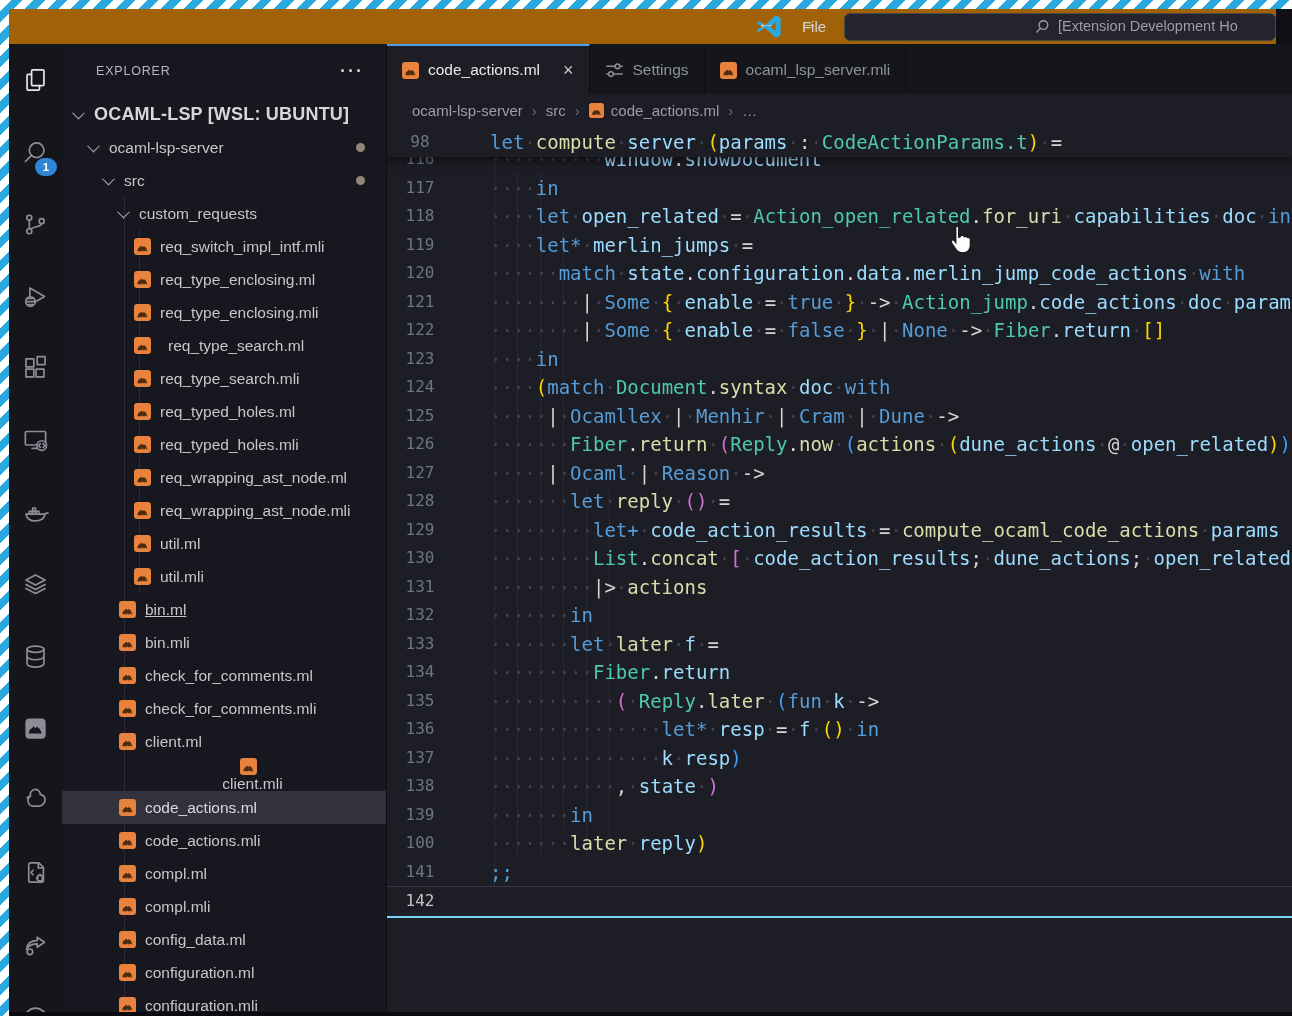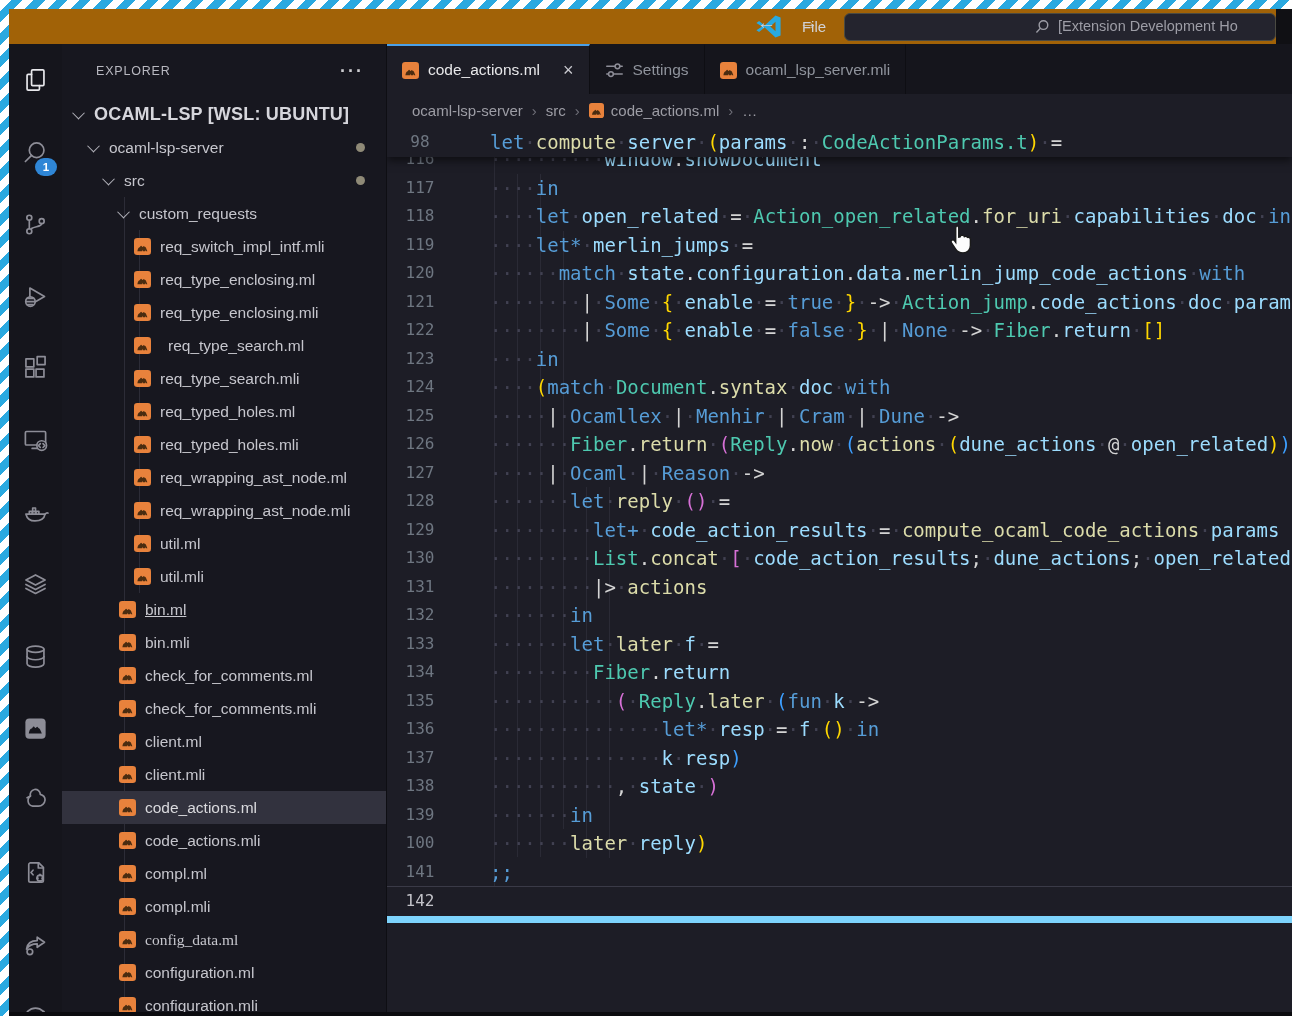--- a/index.html
+++ b/index.html
@@ -50,21 +50,21 @@
   .tab.active{background:#1d1d26;color:#e8e8ea;border-top-color:#4aa0e8;}
   .tclose{margin-left:14px;font-size:18px;color:#c9c9cf;}
   #breadcrumbs{height:33px;display:flex;align-items:center;padding-left:25px;font-size:15px;color:#9d9da5;gap:9px;white-space:nowrap;}
   .bsep{color:#6f6f78;font-size:15px;}
   .bitem{display:flex;align-items:center;gap:7px;}
   .viewport{position:absolute;top:83px;left:0;right:0;bottom:0;overflow:hidden;}
   #codelines{position:absolute;top:18px;left:0;right:0;z-index:1;}
   .crow{height:28.5px;display:flex;font-family:"DejaVu Sans Mono",monospace;font-size:19px;
     line-height:28.5px;white-space:pre;position:relative;}
   .gut{width:66px;flex:none;text-align:center;color:#6e7681;font-size:16px;padding-right:37px;}
-  .crow.cur{border-top:1px solid #3a3a47;border-bottom:7px solid #7dd3fc;}
+  .crow.cur{border-top:1px solid #3a3a47;border-bottom:2px solid #7dd3fc;}
   .crow.cur .gut{color:#c2c2c8;}
   .ctext{flex:1;min-width:0;overflow:hidden;}
   #sticky{position:absolute;top:0;left:0;right:0;height:30px;z-index:5;background:#1d1d26;
     box-shadow:0 4px 8px rgba(0,0,0,.5);}
   #sticky .crow{height:30px;line-height:30px;}
   .cguide{position:absolute;width:1px;background:#2a2a35;z-index:0;}
   
   .k{color:#569cd6}.v{color:#9cdcfe}.f{color:#dcdcaa}.t{color:#4ec9b0}.p{color:#d4d4d4}
   .y{color:#ffd700}.m{color:#d670d6}.b{color:#3d9fff}.w{color:#414152}
   .cursor-hand{position:absolute;left:946px;top:224px;z-index:65;}
@@ -370,21 +370,21 @@
         </div>
         <div class="trow" style="padding-left: 57px;">
           <span class="ficon">
             <svg width="17" height="17" viewBox="0 0 16 16" style="flex:none">
               <rect width="16" height="16" rx="3" fill="#e8823c"></rect>
               <path fill="#4a2c10" d="M3.2 12.5c.3-1.8.9-3.6 2-3.7.6 0 .8-1.5 1.5-1.5.6 0 .6 1 1.3 1.1.5 0 .9-.9 1.3-.9.4 0 .3.7.8.8.9.2 1.5 1.5 1.9 2.7l.6 1.5h-1.3l-.5-1.2-.3 1.2h-2l-.3-1.5-.5 1.5z"></path>
             </svg>
           </span>
           <span class="tlab">client.ml</span>
         </div>
-        <div class="trow" style="padding-left: 57px;">
+        <div class="trow" style="padding-left: 57px; flex-direction: column;">
           <span class="ficon">
             <svg width="17" height="17" viewBox="0 0 16 16" style="flex:none">
               <rect width="16" height="16" rx="3" fill="#e8823c"></rect>
               <path fill="#4a2c10" d="M3.2 12.5c.3-1.8.9-3.6 2-3.7.6 0 .8-1.5 1.5-1.5.6 0 .6 1 1.3 1.1.5 0 .9-.9 1.3-.9.4 0 .3.7.8.8.9.2 1.5 1.5 1.9 2.7l.6 1.5h-1.3l-.5-1.2-.3 1.2h-2l-.3-1.5-.5 1.5z"></path>
             </svg>
           </span>
           <span class="tlab">client.mli</span>
         </div>
         <div class="trow sel" style="padding-left: 57px;">
           <span class="ficon">
@@ -415,21 +415,21 @@
         </div>
         <div class="trow" style="padding-left: 57px;">
           <span class="ficon">
             <svg width="17" height="17" viewBox="0 0 16 16" style="flex:none">
               <rect width="16" height="16" rx="3" fill="#e8823c"></rect>
               <path fill="#4a2c10" d="M3.2 12.5c.3-1.8.9-3.6 2-3.7.6 0 .8-1.5 1.5-1.5.6 0 .6 1 1.3 1.1.5 0 .9-.9 1.3-.9.4 0 .3.7.8.8.9.2 1.5 1.5 1.9 2.7l.6 1.5h-1.3l-.5-1.2-.3 1.2h-2l-.3-1.5-.5 1.5z"></path>
             </svg>
           </span>
           <span class="tlab">compl.mli</span>
         </div>
-        <div class="trow" style="padding-left: 57px; font-family: Liberation Serif, serif;">
+        <div class="trow" style="padding-left: 57px;">
           <span class="ficon">
             <svg width="17" height="17" viewBox="0 0 16 16" style="flex:none">
               <rect width="16" height="16" rx="3" fill="#e8823c"></rect>
               <path fill="#4a2c10" d="M3.2 12.5c.3-1.8.9-3.6 2-3.7.6 0 .8-1.5 1.5-1.5.6 0 .6 1 1.3 1.1.5 0 .9-.9 1.3-.9.4 0 .3.7.8.8.9.2 1.5 1.5 1.9 2.7l.6 1.5h-1.3l-.5-1.2-.3 1.2h-2l-.3-1.5-.5 1.5z"></path>
             </svg>
           </span>
           <span class="tlab">config_data.ml</span>
         </div>
         <div class="trow" style="padding-left: 57px;">
           <span class="ficon">

